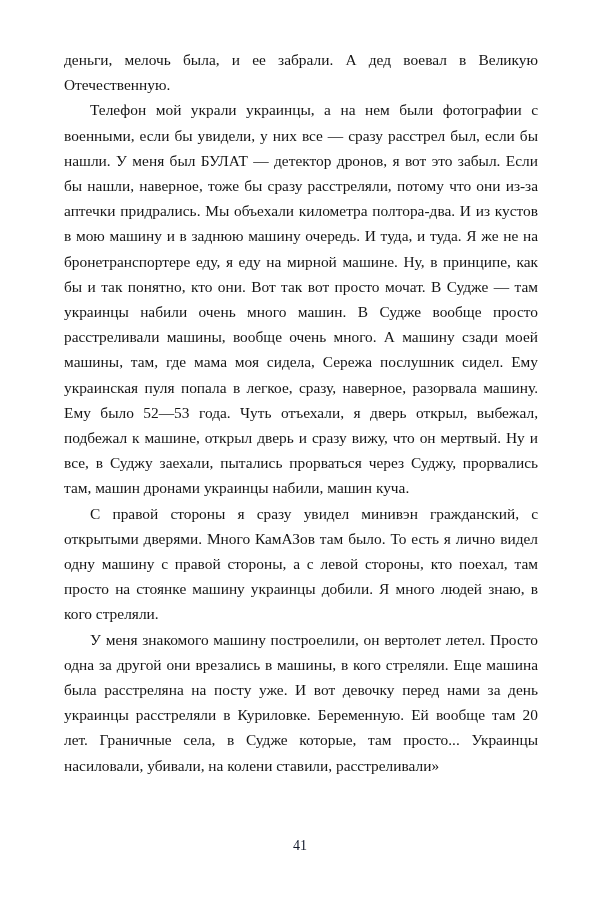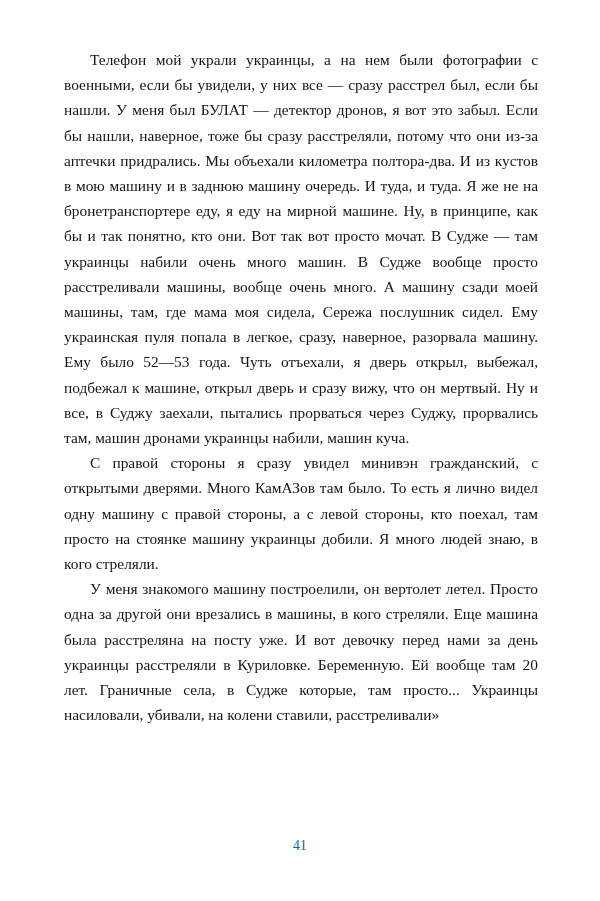--- a/index.html
+++ b/index.html
@@ -36,26 +36,27 @@
     text-indent: 26px;
   }
   .folio {
     position: absolute;
     left: 0;
     top: 838px;
     width: 600px;
     text-align: center;
     font-family: "Liberation Serif", "DejaVu Serif", serif;
     font-size: 14px;
-    color: #0369a1;
+    color: #0f172a;
   }
 </style>
 </head>
 <body>
 
 <div class="page">
   <div class="text-block">
+    <p class="para">деньги, мелочь была, и ее забрали. А дед воевал в Великую Отечественную.</p>
     <p class="para indent">Телефон мой украли украинцы, а на нем были фотографии с военными, если бы увидели, у них все — сразу расстрел был, если бы нашли. У меня был БУЛАТ — детектор дронов, я вот это забыл. Если бы нашли, наверное, тоже бы сразу расстреляли, потому что они из-за аптечки придрались. Мы объехали километра полтора-два. И из кустов в мою машину и в заднюю машину очередь. И туда, и туда. Я же не на бронетранспортере еду, я еду на мирной машине. Ну, в принципе, как бы и так понятно, кто они. Вот так вот просто мочат. В Судже — там украинцы набили очень много машин. В Судже вообще просто расстреливали машины, вообще очень много. А машину сзади моей машины, там, где мама моя сидела, Сережа послушник сидел. Ему украинская пуля попала в легкое, сразу, наверное, разорвала машину. Ему было 52—53 года. Чуть отъехали, я дверь открыл, выбежал, подбежал к машине, открыл дверь и сразу вижу, что он мертвый. Ну и все, в Суджу заехали, пытались прорваться через Суджу, прорвались там, машин дронами украинцы набили, машин куча.</p>
     <p class="para indent">С правой стороны я сразу увидел минивэн гражданский, с открытыми дверями. Много КамАЗов там было. То есть я лично видел одну машину с правой стороны, а с левой стороны, кто поехал, там просто на стоянке машину украинцы добили. Я много людей знаю, в кого стреляли.</p>
     <p class="para indent">У меня знакомого машину построелили, он вертолет летел. Просто одна за другой они врезались в машины, в кого стреляли. Еще машина была расстреляна на посту уже. И вот девочку перед нами за день украинцы расстреляли в Куриловке. Беременную. Ей вообще там 20 лет. Граничные села, в Судже которые, там просто... Украинцы насиловали, убивали, на колени ставили, расстреливали»</p>
   </div>
   <div class="folio">41</div>
 </div>
 
 </body></html>

